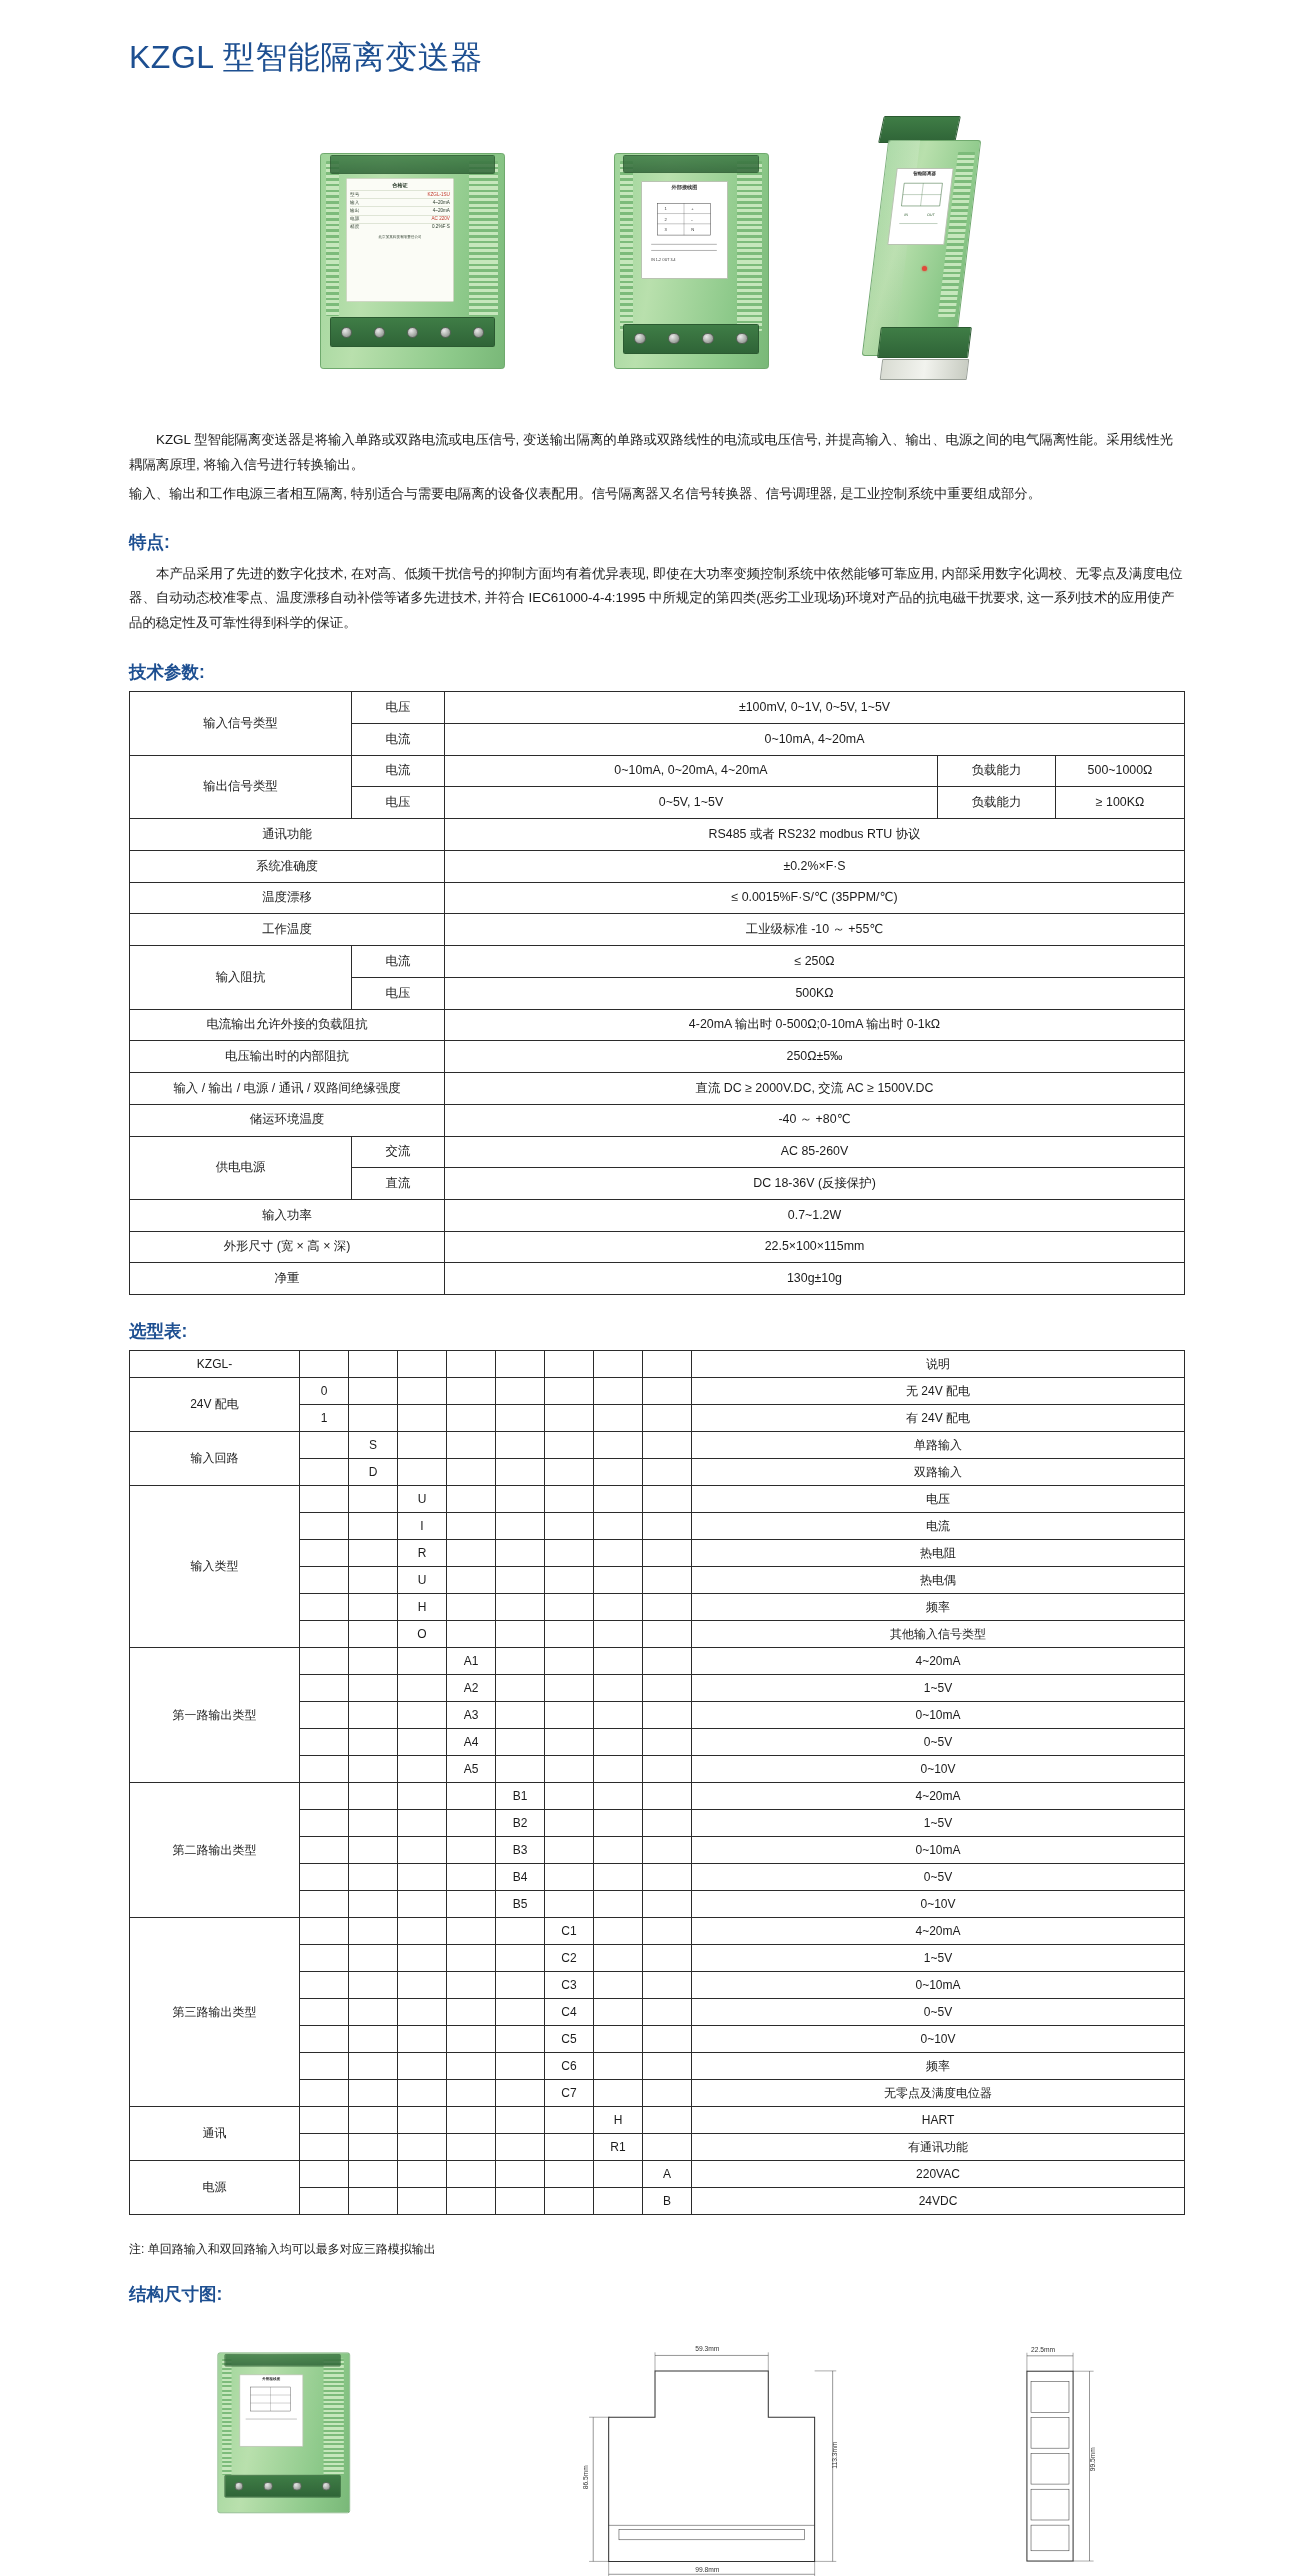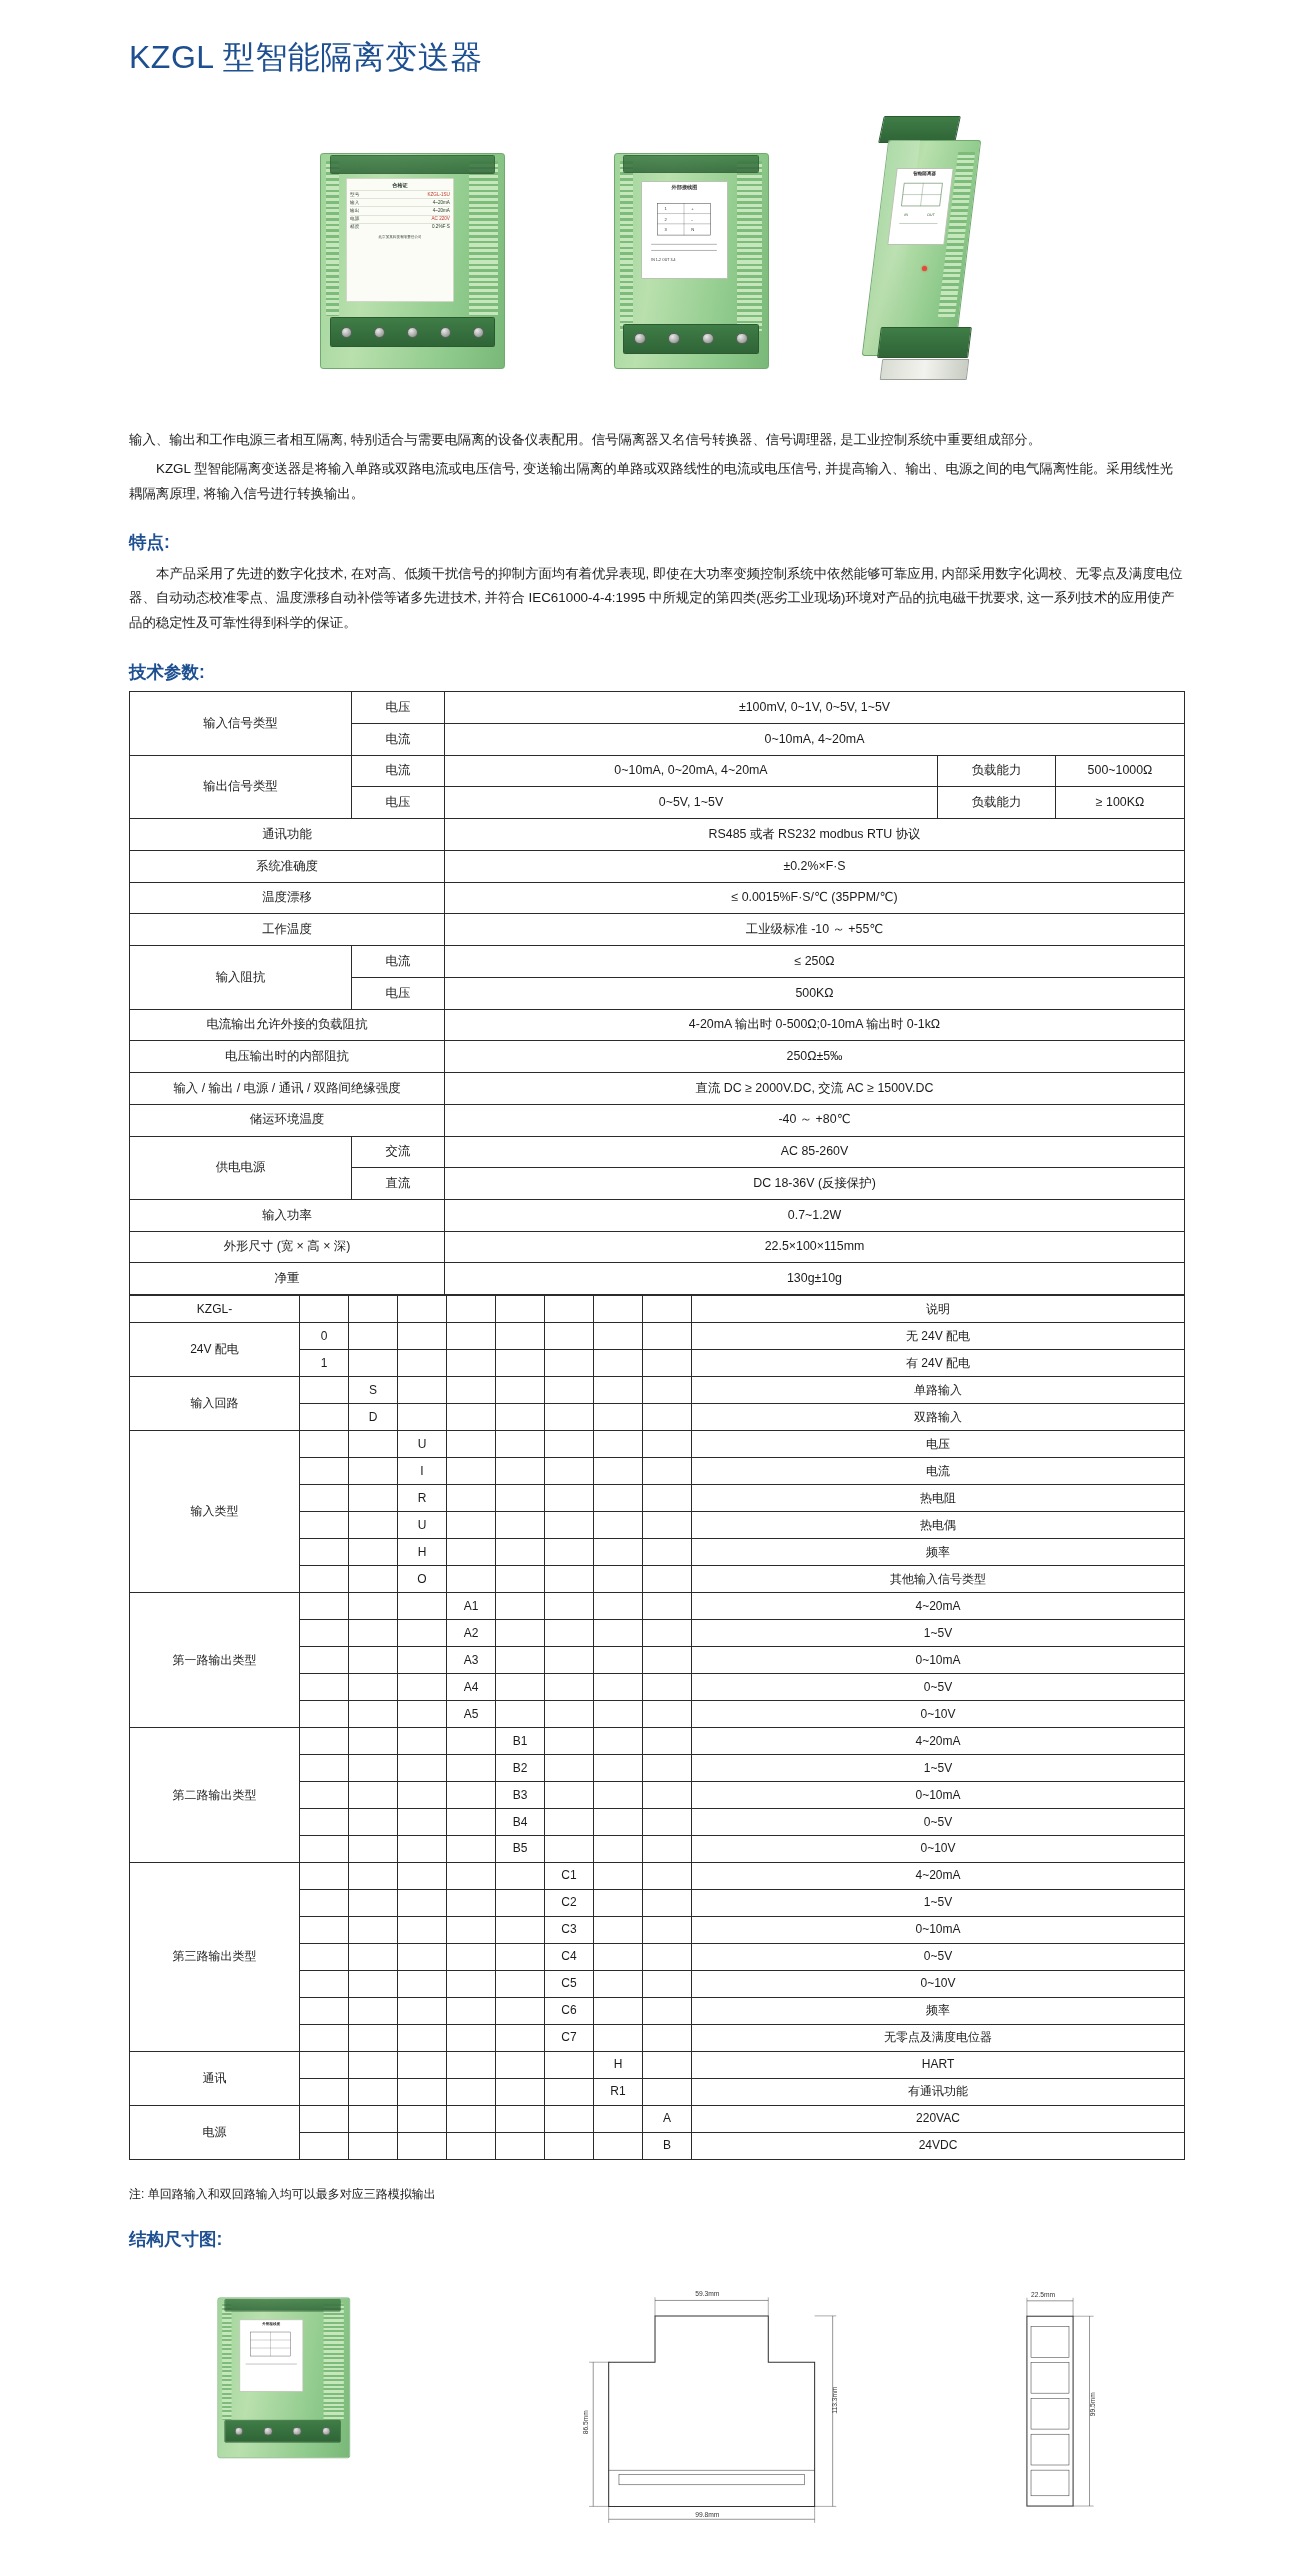--- a/index.html
+++ b/index.html
@@ -240,22 +240,22 @@
           <text x="64" y="78" font-size="7" fill="#2e5c2e">OUT</text>
           <line x1="12" y1="92" x2="86" y2="92" stroke="#3a6b3a" stroke-width=".6"></line>
         </svg>
       </div>
       <div class="led" style="left:77px;top:155px;"></div>
       <div class="term-block" style="left:34px;top:216px;width:91px;height:31px;transform:skewX(-7deg);"></div>
       <div class="dinclip" style="left:36px;top:248px;width:87px;height:20.6px;transform:skewX(-7deg);"></div>
     </div>
   </div>
 
+  <p class="para">KZGL 型智能隔离变送器是将输入单路或双路电流或电压信号, 变送输出隔离的单路或双路线性的电流或电压信号, 并提高输入、输出、电源之间的电气隔离性能。采用线性光耦隔离原理, 将输入信号进行转换输出。</p>
   <p class="para" style="text-indent:0;">输入、输出和工作电源三者相互隔离, 特别适合与需要电隔离的设备仪表配用。信号隔离器又名信号转换器、信号调理器, 是工业控制系统中重要组成部分。</p>
-  <p class="para">KZGL 型智能隔离变送器是将输入单路或双路电流或电压信号, 变送输出隔离的单路或双路线性的电流或电压信号, 并提高输入、输出、电源之间的电气隔离性能。采用线性光耦隔离原理, 将输入信号进行转换输出。</p>
 
   <h2 class="sec">特点:</h2>
   <p class="para">本产品采用了先进的数字化技术, 在对高、低频干扰信号的抑制方面均有着优异表现, 即使在大功率变频控制系统中依然能够可靠应用, 内部采用数字化调校、无零点及满度电位器、自动动态校准零点、温度漂移自动补偿等诸多先进技术, 并符合 IEC61000-4-4:1995 中所规定的第四类(恶劣工业现场)环境对产品的抗电磁干扰要求, 这一系列技术的应用使产品的稳定性及可靠性得到科学的保证。</p>
 
   <h2 class="sec">技术参数:</h2>
   <table class="spec-table">
     <colgroup>
       <col style="width:222px">
       <col style="width:93px">
       <col>
@@ -343,20 +343,21 @@
           <td class="k" colspan="2">外形尺寸 (宽 × 高 × 深)</td>
           <td colspan="3">22.5×100×115mm</td>
         </tr>
         <tr>
           <td class="k" colspan="2">净重</td>
           <td colspan="3">130g±10g</td>
         </tr>
       </tbody>
   </table>
 
+  <h2 class="sec">选型表:</h2>
   <table class="sel-table">
     <colgroup>
       <col style="width:170px">
       <col style="width:49px">
         <col style="width:49px">
         <col style="width:49px">
       <col style="width:49px">
         <col style="width:49px">
         <col style="width:49px">
       <col style="width:49px">

